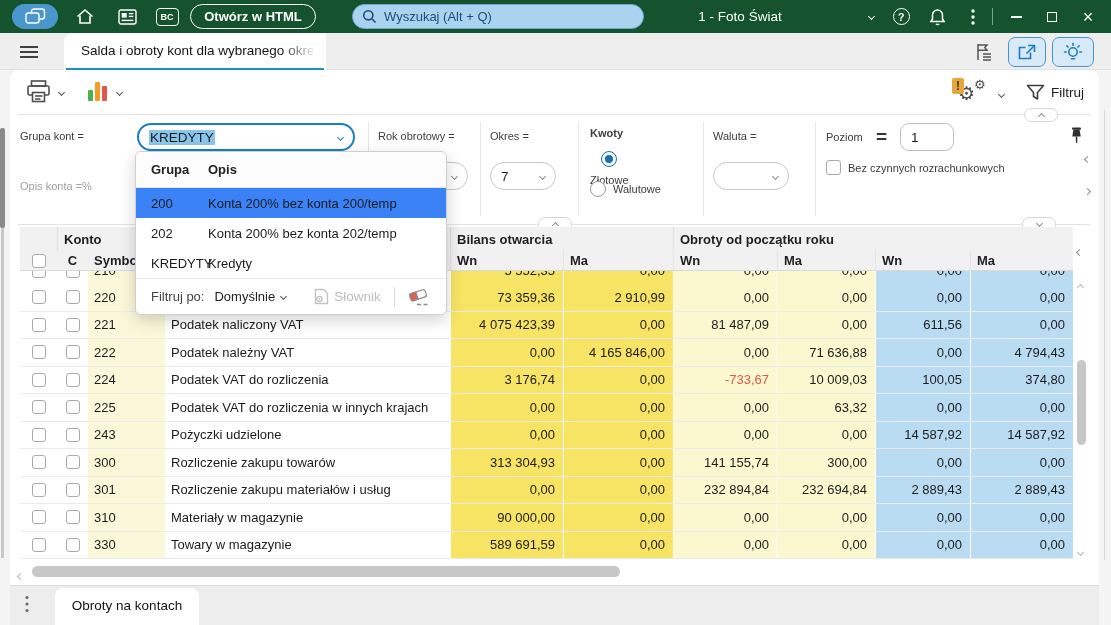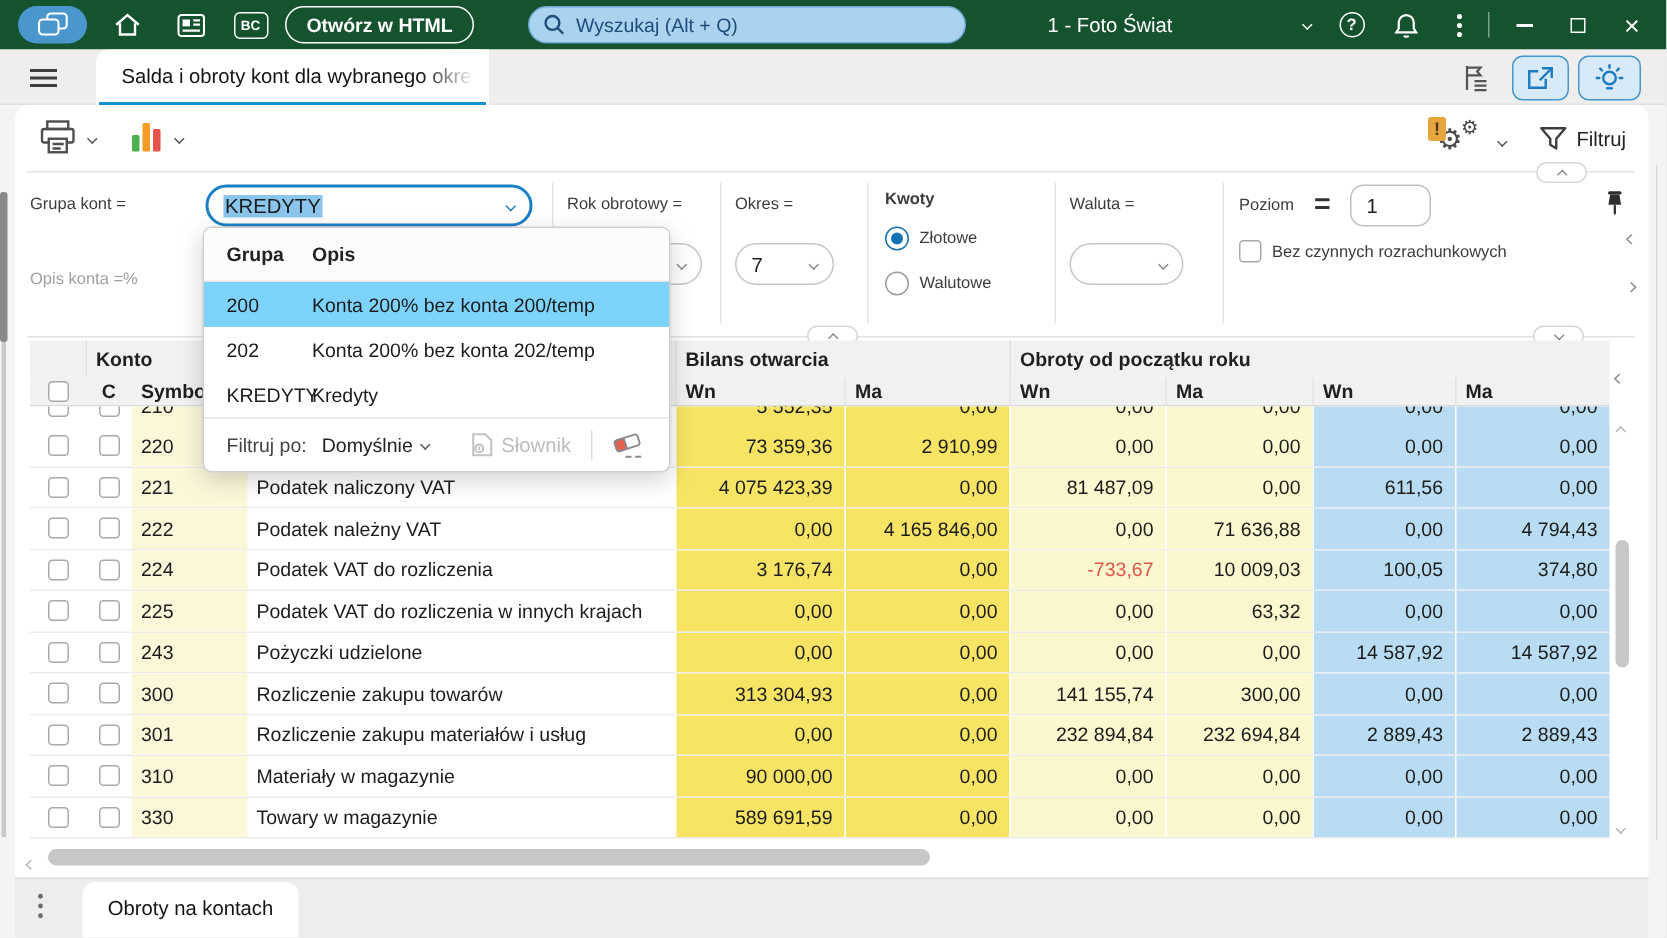--- a/index.html
+++ b/index.html
@@ -101,21 +101,21 @@
   .pin-icon { position:absolute; left:1070px; top:127px; cursor:pointer; }
   .side-chv { position:absolute; left:1085px; cursor:pointer; }
 
   
   .dropdown { position:absolute; left:135px; top:151px; width:312px; background:#fff;
               border:1px solid #cfcfcf; border-radius:6px; box-shadow:0 5px 16px rgba(0,0,0,.18);
               z-index:60; overflow:hidden; }
   .dd-head { display:flex; height:36px; align-items:center; border-bottom:1px solid #e6e6e6;
              font-weight:bold; color:#222; background:#fcfcfc; }
   .dd-row { display:flex; height:30px; align-items:center; cursor:pointer; }
-  .dd-row.selected { background:#7dd3fc; }
+  .dd-row.selected { background:#3b82f6; }
   .dd-col-grupa { width:72px; padding-left:15px; flex:none; }
   .dd-col-opis { flex:1; white-space:nowrap; }
   .dd-foot { display:flex; height:36px; align-items:center; border-top:1px solid #e6e6e6; padding-left:15px; }
   .dd-foot .fp { color:#444; }
   .dd-foot .mode { margin-left:10px; color:#222; display:flex; align-items:center; gap:6px; cursor:pointer; }
   .slownik { display:flex; align-items:center; gap:5px; margin-left:28px; color:#bdbdbd; font-size:13.5px; }
   .dd-vdiv { width:1px; height:20px; background:#dcdcdc; margin:0 11px 0 13px; }
 
   
   .tablewrap { position:absolute; left:20px; top:227px; width:1053px; }
@@ -365,21 +365,21 @@
 
   <div class="vdiv" style="left:480px;"></div>
   <span class="flabel" style="left:490px;top:130px;">Okres =</span>
   <div class="combo" style="left:490px;top:162px;width:66px;">
     <span>7</span>
     <span class="chv down sm"></span>
   </div>
 
   <div class="vdiv" style="left:578px;"></div>
   <span class="flabel" style="left:590px;top:127px;font-weight:bold;">Kwoty</span>
-  <div class="radio-row" style="left:590px;top:151px;">
+  <div class="radio-row" style="left:590px;top:151px;flex-direction:column;">
     <span class="radio checked"></span>
     <span class="flabel" style="position:static;">Złotowe</span>
   </div>
   <div class="radio-row" style="left:590px;top:181px;">
     <span class="radio"></span>
     <span class="flabel" style="position:static;">Walutowe</span>
   </div>
 
   <div class="vdiv" style="left:703px;"></div>
   <span class="flabel" style="left:713px;top:130px;">Waluta =</span>

